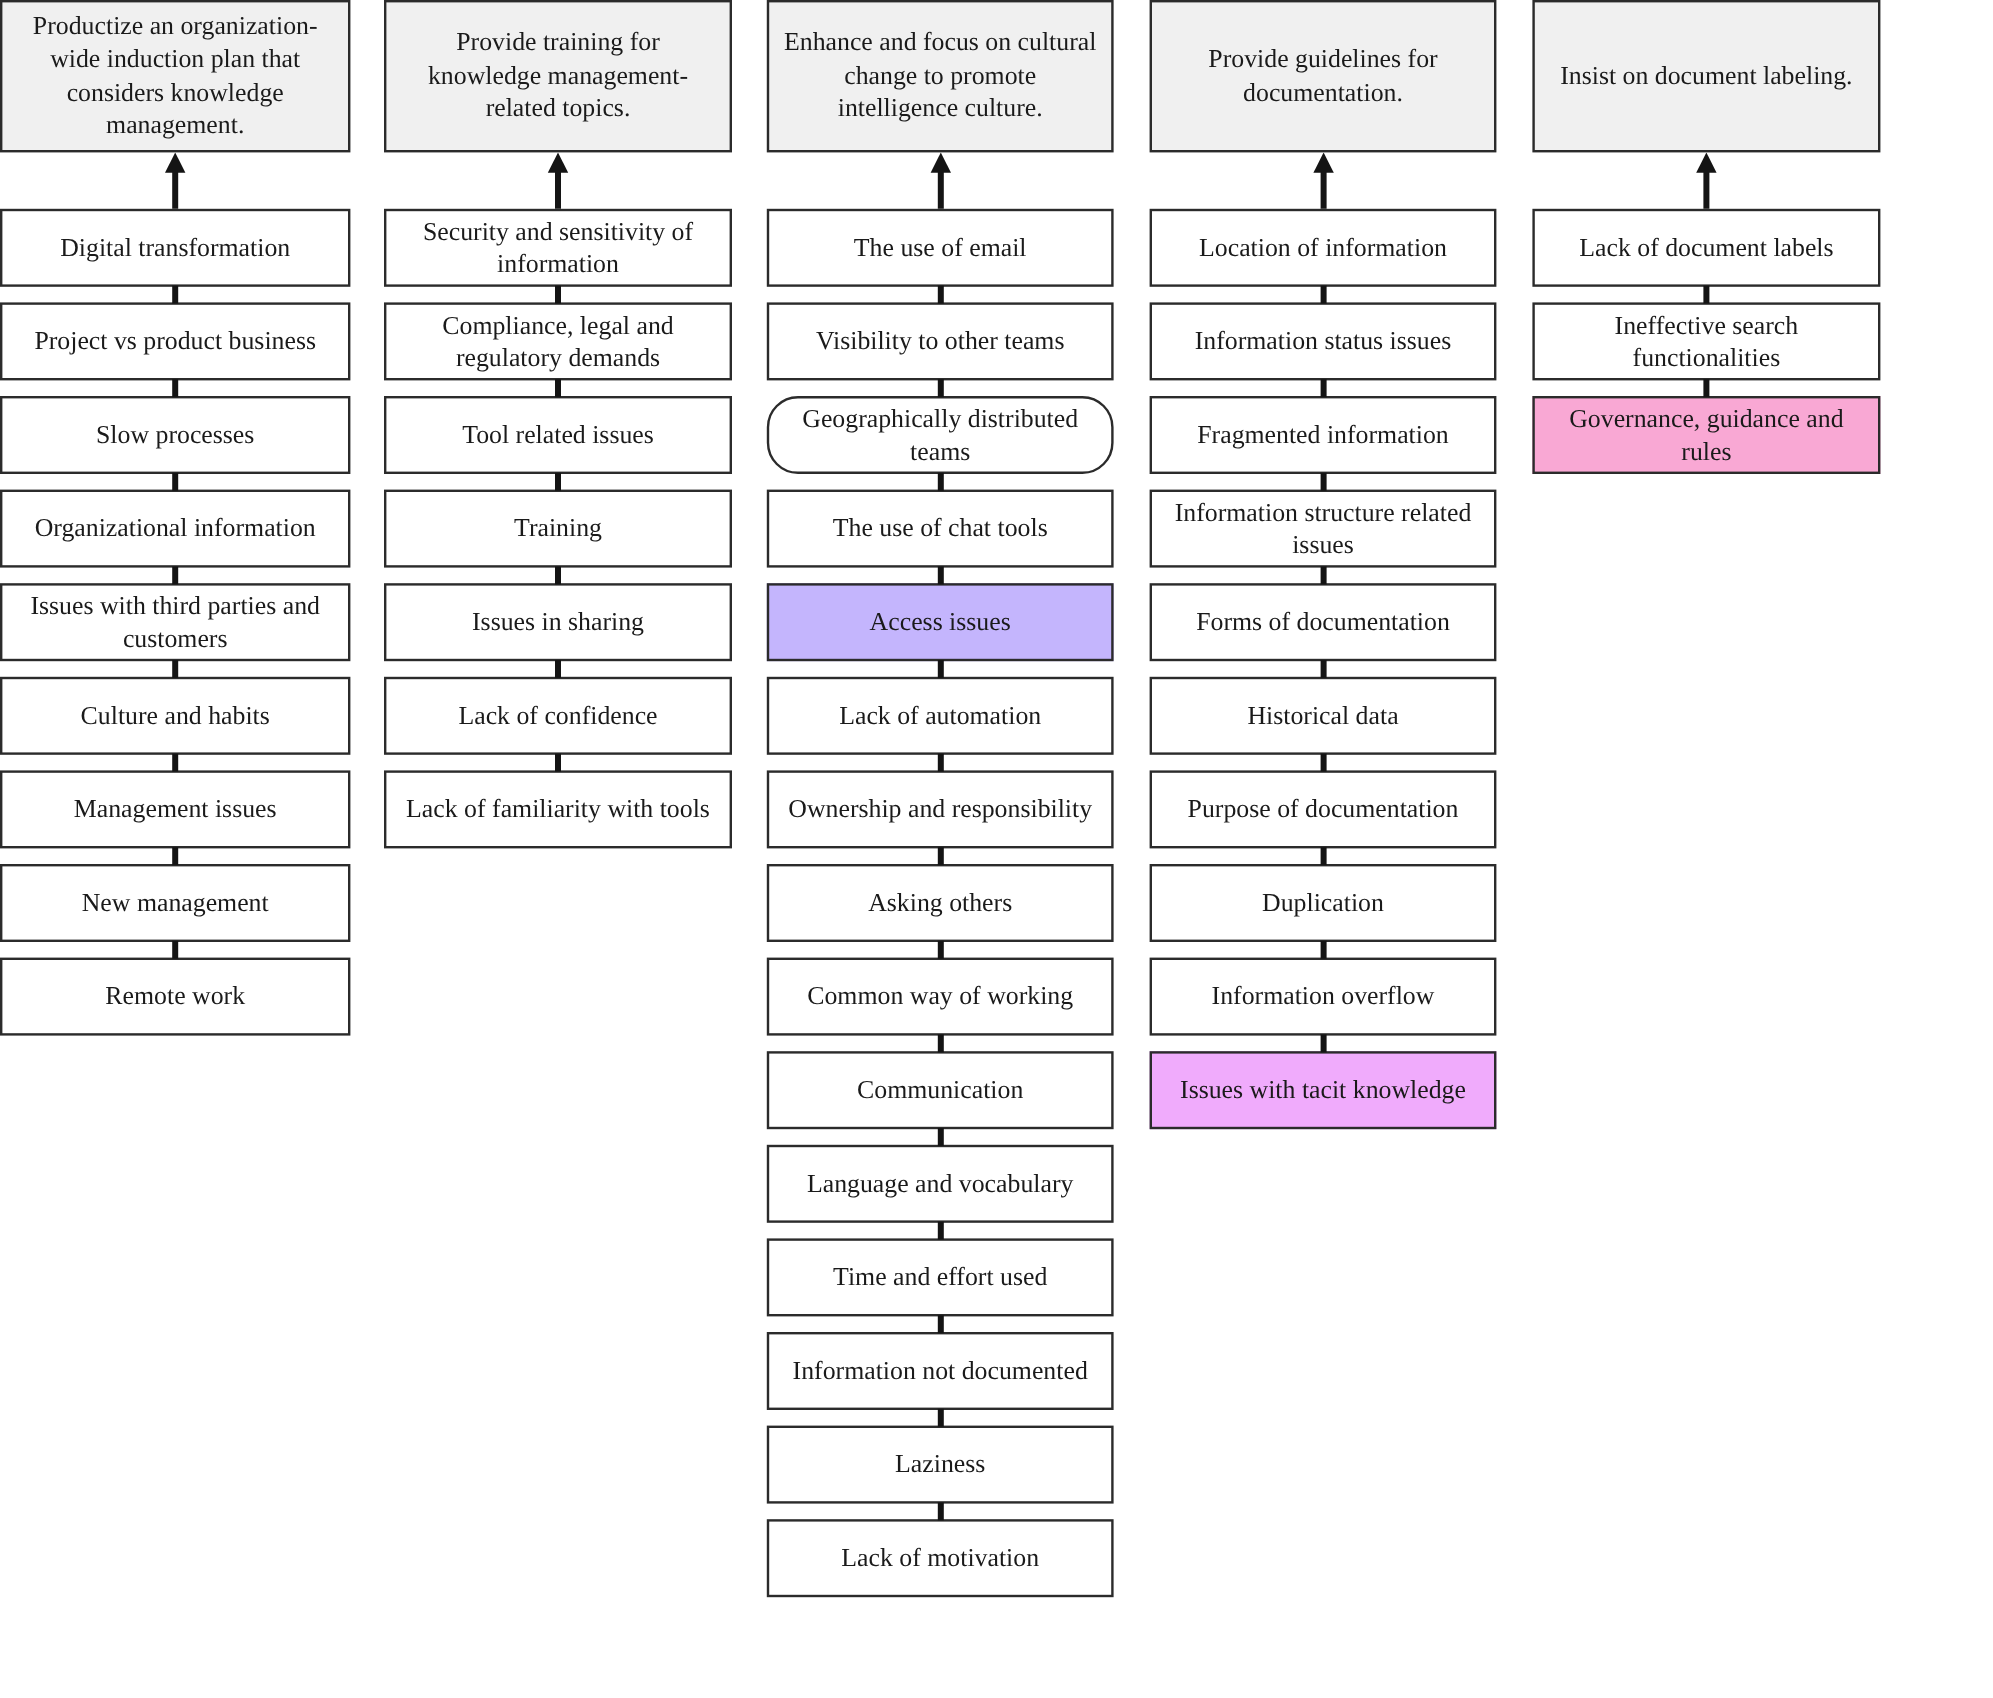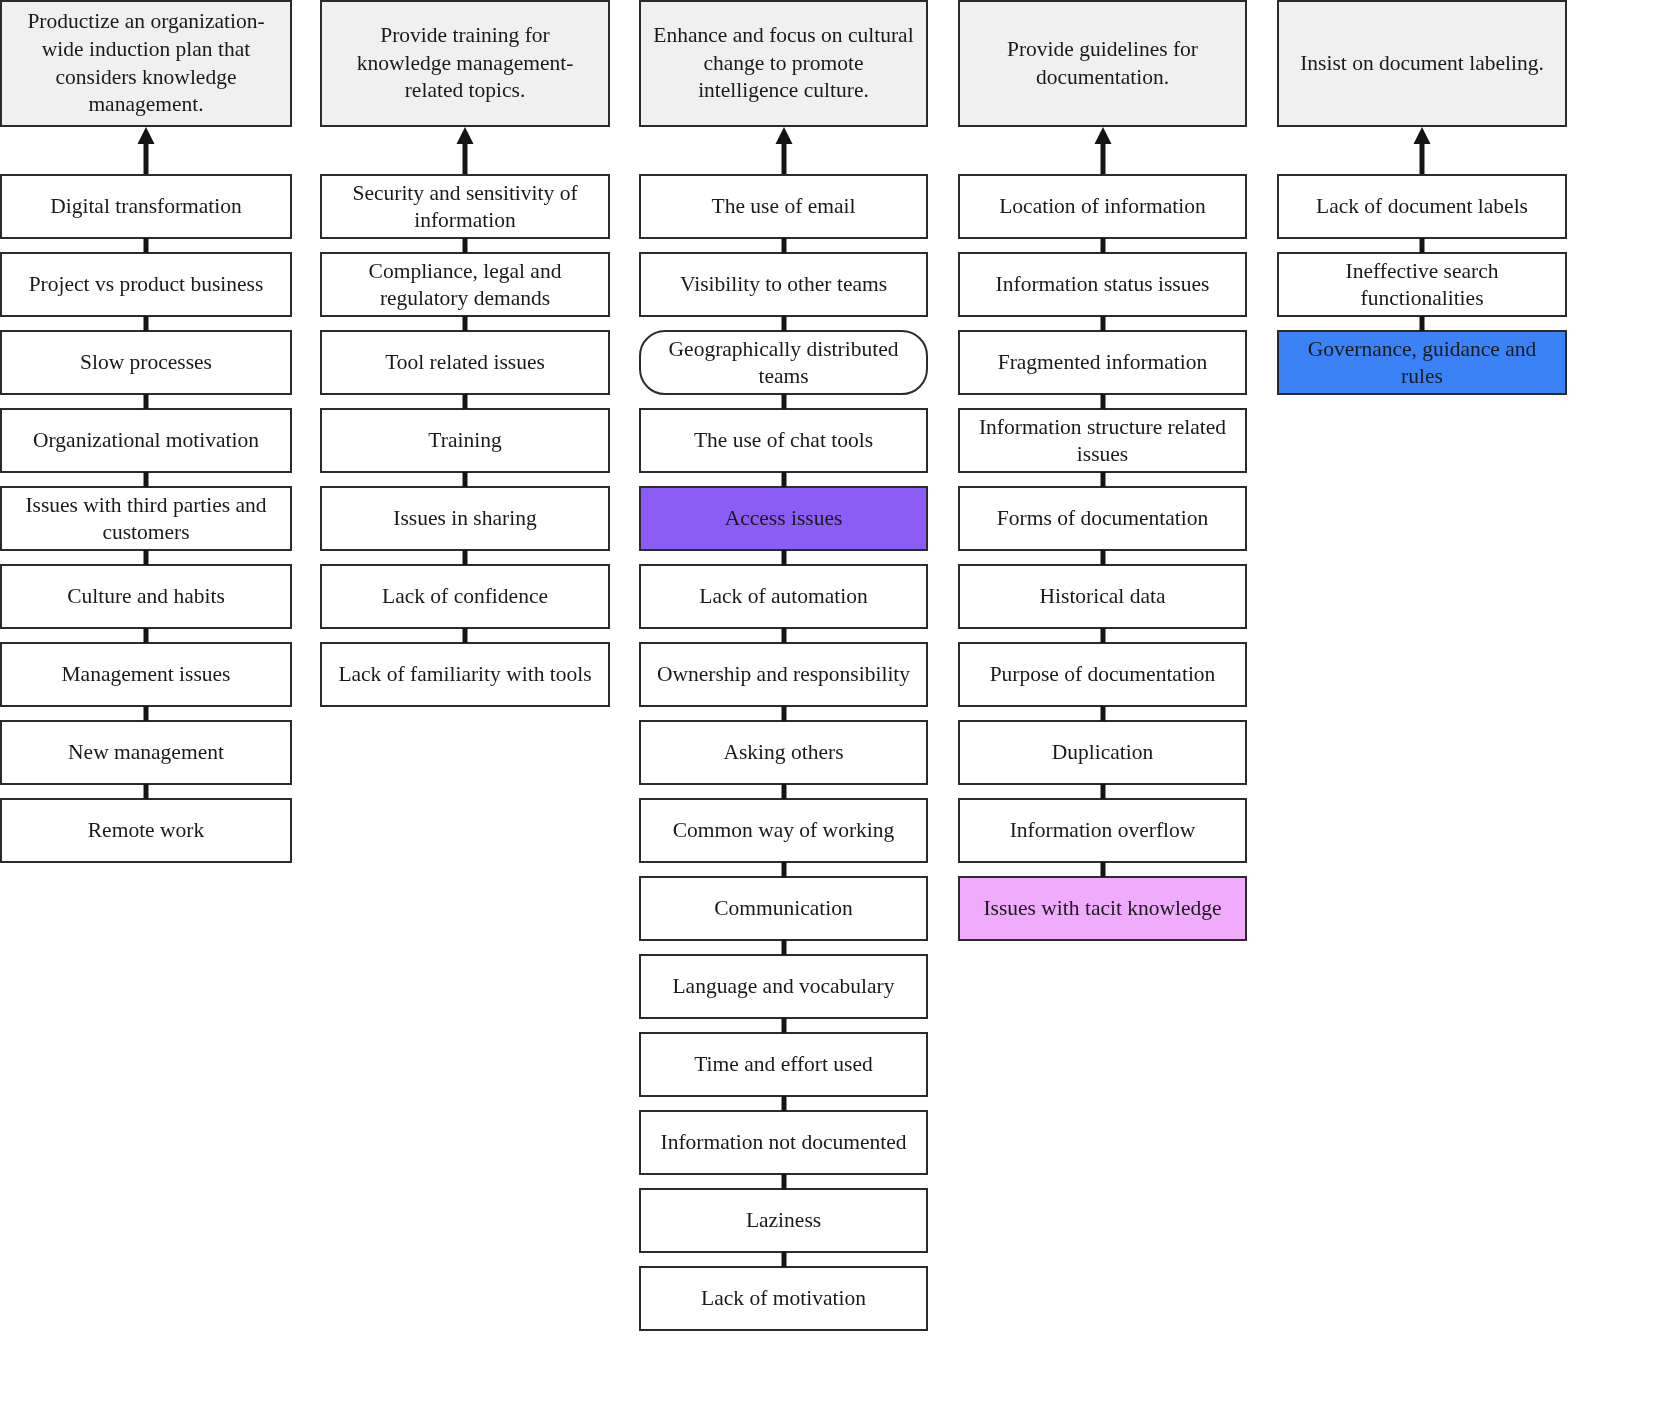--- a/index.html
+++ b/index.html
@@ -116,21 +116,21 @@
       <div class="connector">
         <div class="stem" style="background: rgb(20, 20, 20);"></div>
       </div>
       <div class="item-box" style="border-color: rgb(43, 43, 43); background: rgb(255, 255, 255);">
         <span>Slow processes</span>
       </div>
       <div class="connector">
         <div class="stem" style="background: rgb(20, 20, 20);"></div>
       </div>
       <div class="item-box" style="border-color: rgb(43, 43, 43); background: rgb(255, 255, 255);">
-        <span>Organizational motivation</span>
+        <span>Organizational information</span>
       </div>
       <div class="connector">
         <div class="stem" style="background: rgb(20, 20, 20);"></div>
       </div>
       <div class="item-box" style="border-color: rgb(43, 43, 43); background: rgb(255, 255, 255);">
         <span>Issues with third parties and customers</span>
       </div>
       <div class="connector">
         <div class="stem" style="background: rgb(20, 20, 20);"></div>
       </div>
@@ -233,21 +233,21 @@
       </div>
       <div class="connector">
         <div class="stem" style="background: rgb(20, 20, 20);"></div>
       </div>
       <div class="item-box" style="border-color: rgb(43, 43, 43); background: rgb(255, 255, 255);">
         <span>The use of chat tools</span>
       </div>
       <div class="connector">
         <div class="stem" style="background: rgb(20, 20, 20);"></div>
       </div>
-      <div class="item-box" style="border-color: rgb(43, 43, 43); background: #8b5cf6;">
+      <div class="item-box" style="border-color: rgb(43, 43, 43); background: #c4b5fd;">
         <span>Access issues</span>
       </div>
       <div class="connector">
         <div class="stem" style="background: rgb(20, 20, 20);"></div>
       </div>
       <div class="item-box" style="border-color: rgb(43, 43, 43); background: rgb(255, 255, 255);">
         <span>Lack of automation</span>
       </div>
       <div class="connector">
         <div class="stem" style="background: rgb(20, 20, 20);"></div>
@@ -387,17 +387,17 @@
       </div>
       <div class="connector">
         <div class="stem" style="background: rgb(20, 20, 20);"></div>
       </div>
       <div class="item-box" style="border-color: rgb(43, 43, 43); background: rgb(255, 255, 255);">
         <span>Ineffective search functionalities</span>
       </div>
       <div class="connector">
         <div class="stem" style="background: rgb(20, 20, 20);"></div>
       </div>
-      <div class="item-box" style="border-color: rgb(43, 43, 43); background: #3b82f6; justify-content: center;">
+      <div class="item-box" style="border-color: rgb(43, 43, 43); background: #f9a8d4; justify-content: center;">
         <span>Governance, guidance and rules</span>
       </div>
     </div>
   </div>
 
 </body></html>

